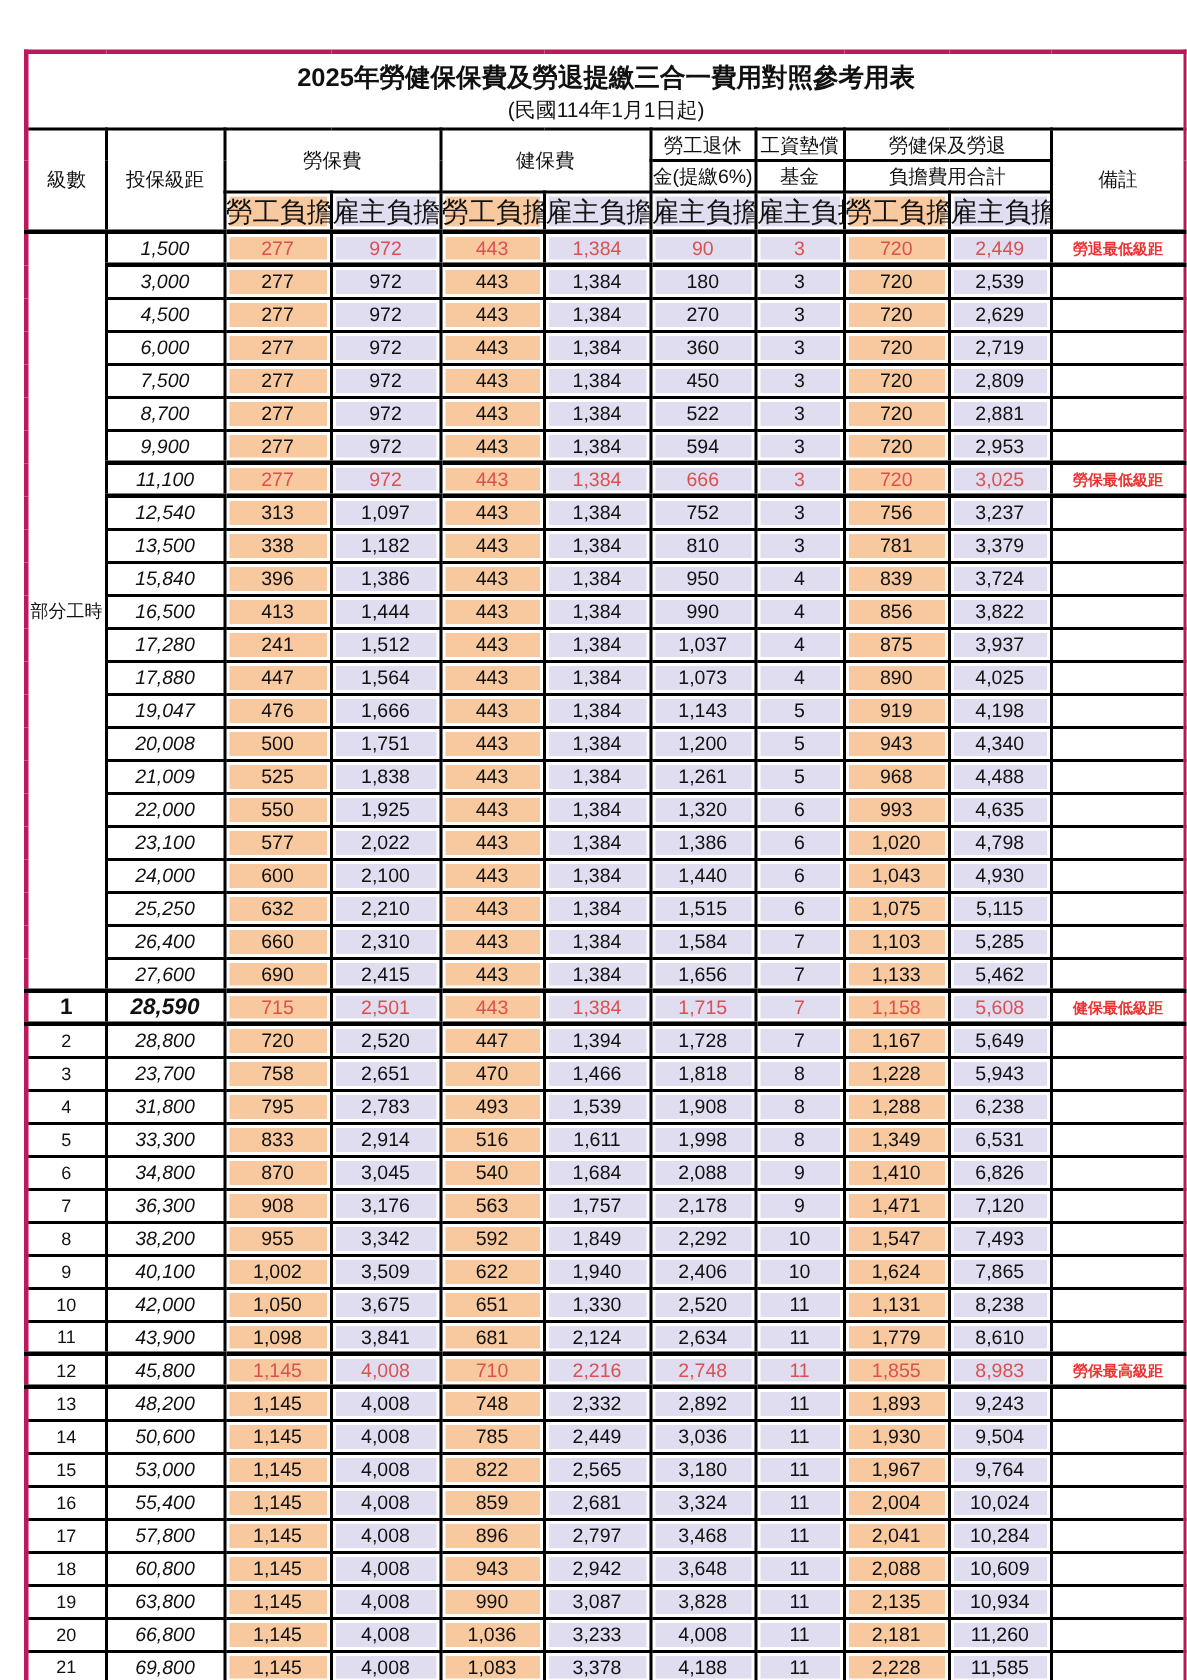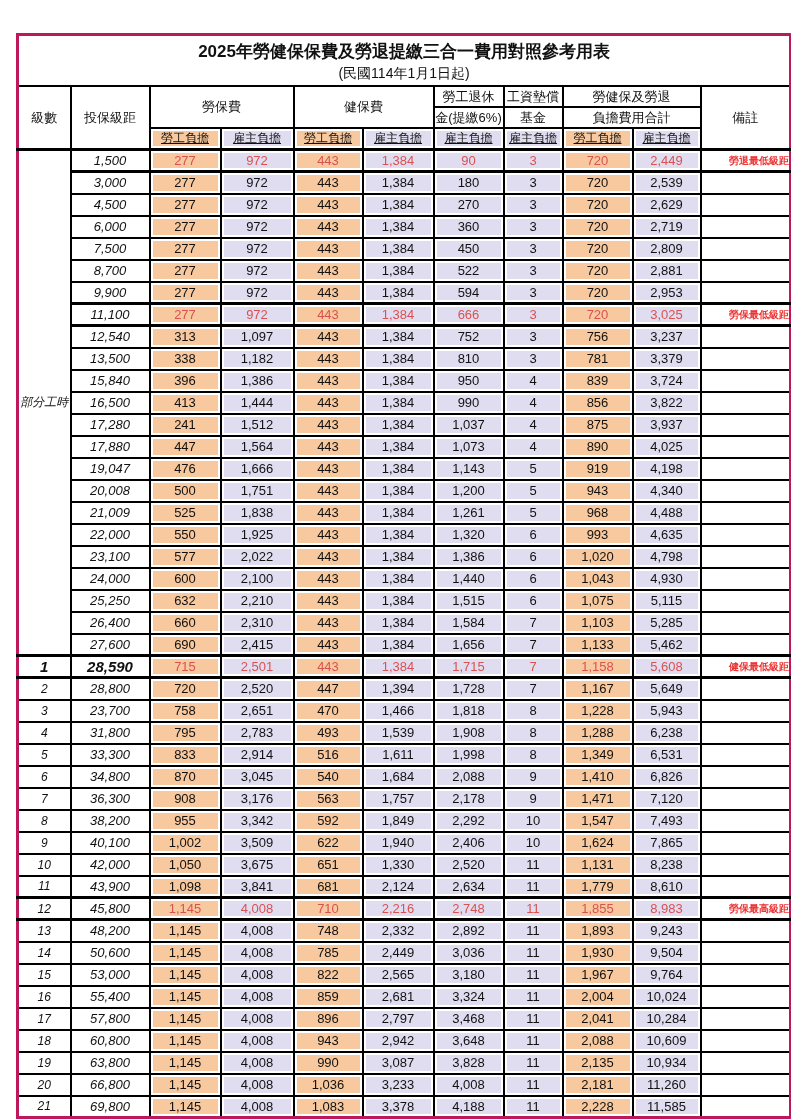--- a/index.html
+++ b/index.html
@@ -15,26 +15,26 @@
   td,th{
     border:2px solid #000;padding:0;margin:0;
     text-align:center;vertical-align:middle;
     white-space:nowrap;overflow:hidden;
     font-size:13px;font-weight:normal;
   }
   tr.r-title th{height:49px;border-bottom:2px solid #000;}
   .title-line1{font-size:17px;font-weight:bold;line-height:1.55;}
   .title-line2{font-size:14px;font-weight:normal;line-height:1.2;}
   tr.r-head th{height:19px;font-size:13px;}
-  tr.r-subhead th{height:19px;font-size:12px;text-decoration:underline;}
+  tr.r-subhead th{height:19px;font-size:18px;}
   tbody tr{height:22px;}
   .orange{background:#f8c99e;box-shadow:inset 0 0 0 2px #fff;}
   .lav{background:#e0ddf0;box-shadow:inset 0 0 0 2px #fff;}
-  .c-note{font-size:10px;color:#ee3333;font-weight:bold;text-align:right;}
-  .c-level{font-size:12px;font-style:italic;}
+  .c-note{font-size:10px;color:#ee3333;font-weight:bold;}
+  .c-level{font-size:12px;}
   .c-bracket{font-size:13px;font-style:italic;}
   tr.hl td{border-top-width:3px;border-bottom-width:3px;}
   tr.hl td.orange, tr.hl td.lav{color:#d95252;}
   tr.lvl1 td.c-level, tr.lvl1 td.c-bracket{font-weight:bold;font-size:15px;}
   .pt{font-size:12px;letter-spacing:0;}
 </style>
 </head>
 <body>
 
 <div class="sheet">

